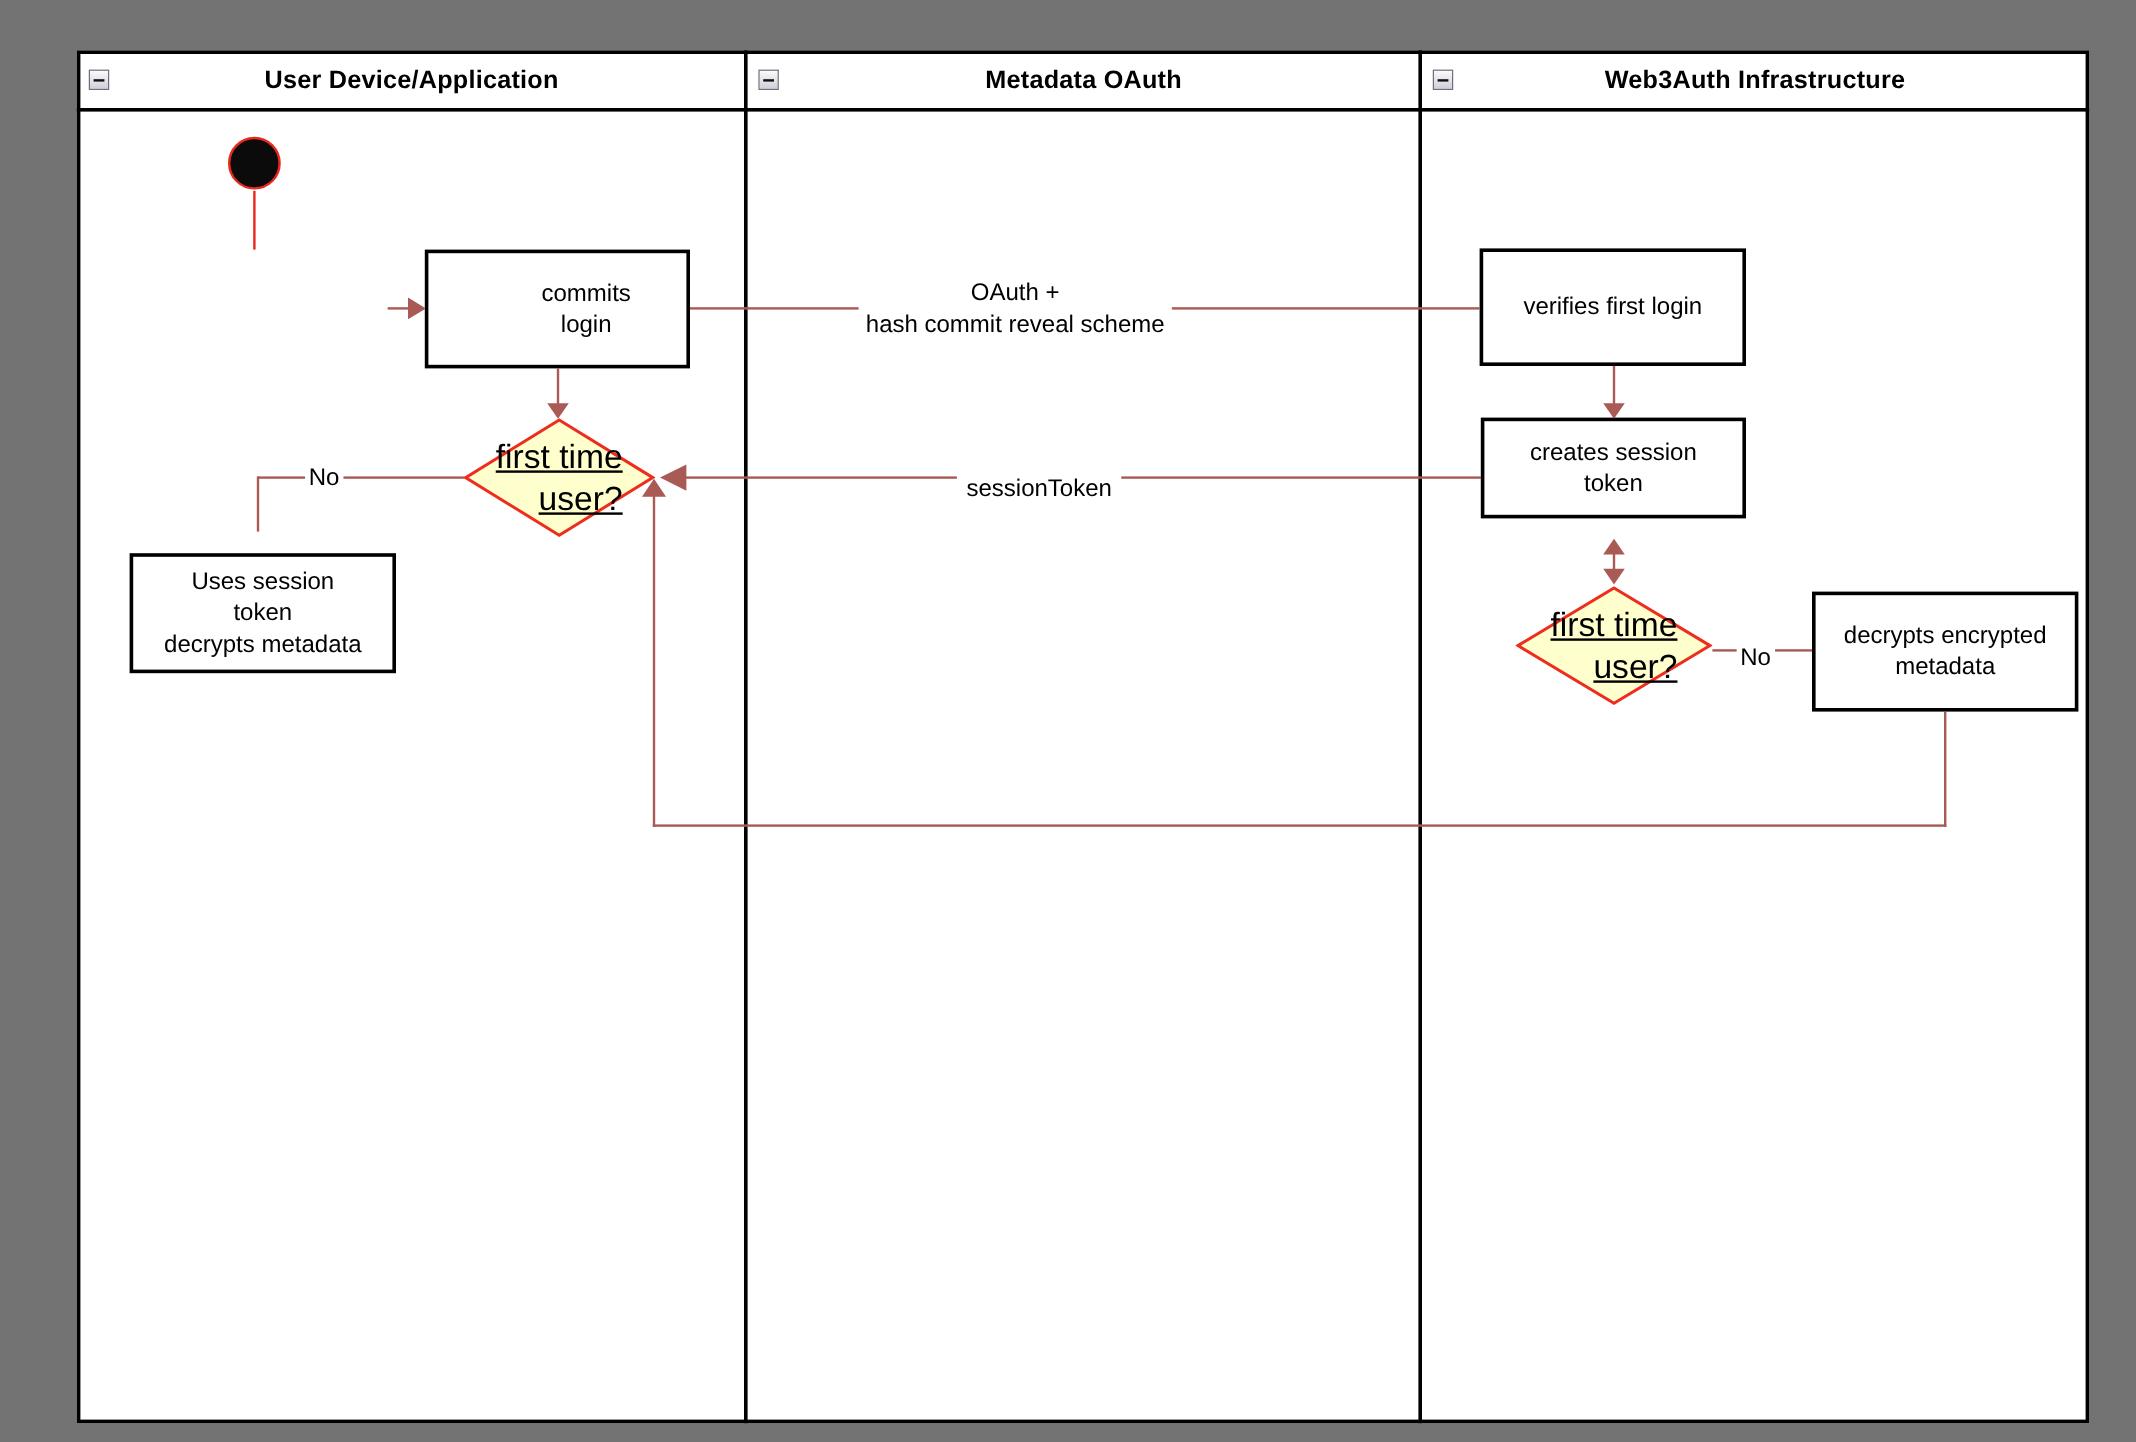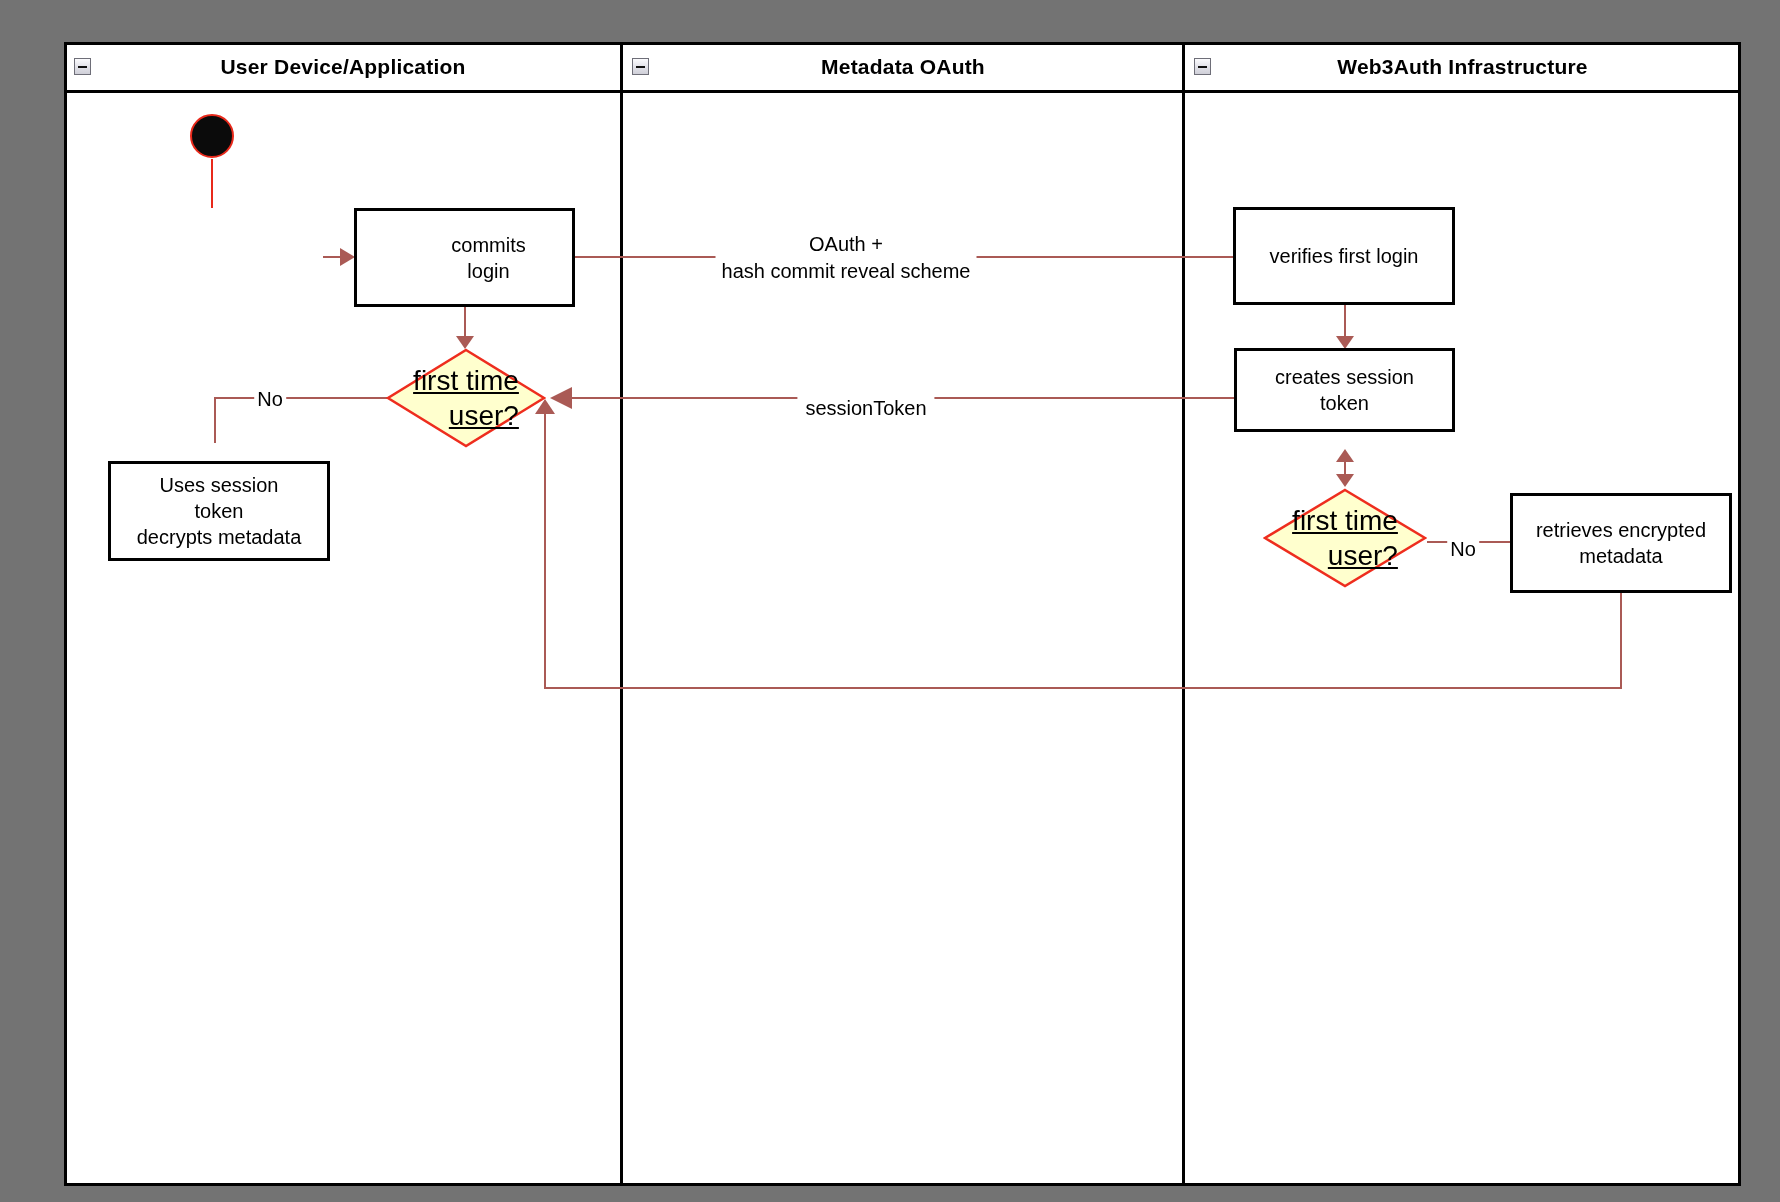--- a/index.html
+++ b/index.html
@@ -97,21 +97,21 @@
   <div class="diamond-label" style="left:466px;top:398px;">first time
 user?</div>
 
   <div class="edge" style="left:215px;top:397px;width:172px;height:2px;"></div>
   <div class="edge" style="left:214px;top:397px;width:2px;height:46px;"></div>
   <div class="elabel" style="left:270px;top:399px;padding:0 3px;">No</div>
 
   <div class="node" style="left:1233px;top:207px;width:222px;height:98px;">verifies first login</div>
   <div class="node" style="left:1234px;top:348px;width:221px;height:84px;">creates session
 token</div>
-  <div class="node" style="left:1510px;top:493px;width:222px;height:100px;">retrieves encrypted
+  <div class="node" style="left:1510px;top:493px;width:222px;height:100px;">decrypts encrypted
 metadata</div>
 
   <div class="edge" style="left:1344px;top:305px;width:2px;height:32px;"></div>
   <div class="ah ah-down" style="left:1336px;top:336px;"></div>
 
   <div class="edge" style="left:570px;top:397px;width:665px;height:2px;"></div>
   <div class="ah ah-left" style="left:550px;top:387px;"></div>
   <div class="elabel" style="left:866px;top:408px;padding:0 8px;">sessionToken</div>
 
   <div class="edge" style="left:1344px;top:460px;width:2px;height:16px;"></div>

